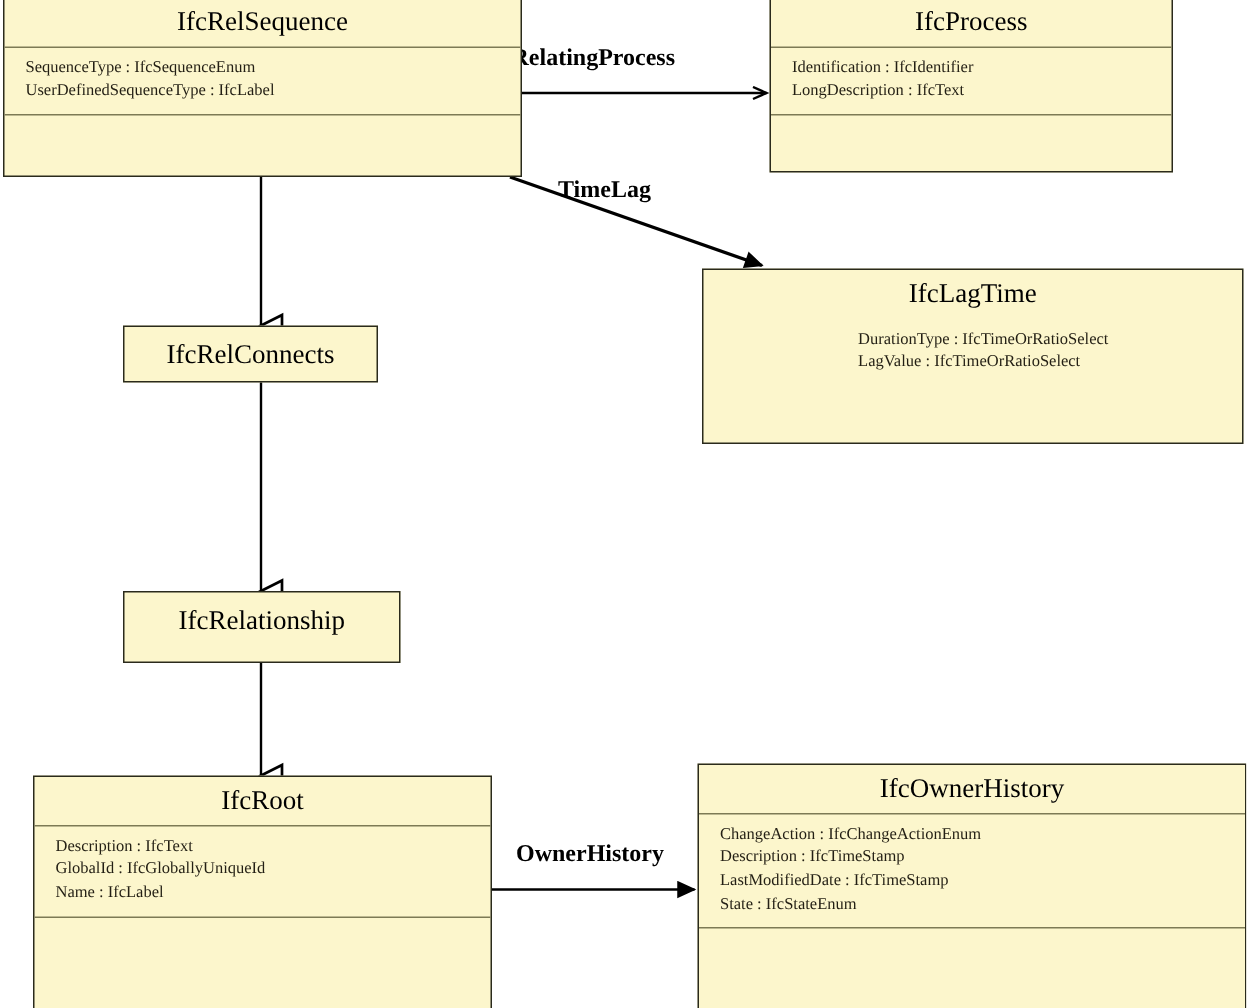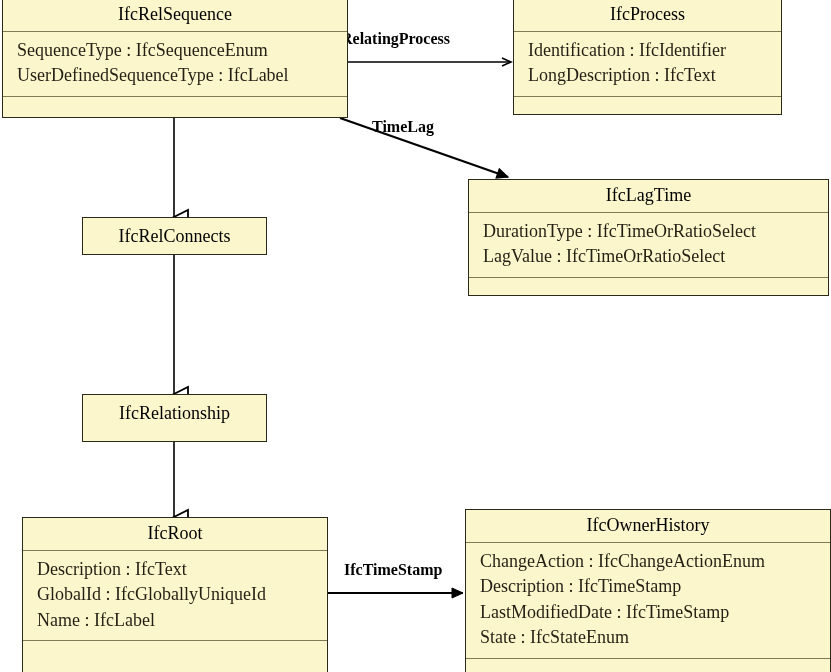--- a/index.html
+++ b/index.html
@@ -34,21 +34,21 @@
     line-height: 1.15;
     white-space: nowrap;
   }
   .uml-sep {
     height: 0;
     border-top: 1.5px solid #7d7a55;
     margin: 0;
   }
   .uml-attrs {
     padding: 6px 0 7px 14px;
-    font-size: 18px;
+    font-size: 11px;
     color: #231f14;
     line-height: 1.42;
   }
   .uml-attr {
     white-space: nowrap;
   }
   .uml-ops {
     flex: 1 1 auto;
     min-height: 18px;
   }
@@ -115,21 +115,21 @@
 
     <g>
       <line x1="328" y1="593" x2="463" y2="593" stroke="#000000" stroke-width="1.8" marker-end="url(#filled-arrow)"></line>
     </g>
   </svg>
 
   <div class="edge-label" style="left:341px; top:30px;">RelatingProcess</div>
 
   <div class="edge-label" style="left:372px; top:118px;">TimeLag</div>
 
-  <div class="edge-label" style="left:344px; top:561px;">IfcTimeStamp</div>
+  <div class="edge-label" style="left:344px; top:561px;">OwnerHistory</div>
 
   <div class="uml-class" style="left:2px; top:-2px; width:346px; height:120px;">
     <div class="uml-name">IfcRelSequence</div>
     <div class="uml-sep"></div>
     <div class="uml-attrs">
       <div class="uml-attr">SequenceType : IfcSequenceEnum</div>
       <div class="uml-attr">UserDefinedSequenceType : IfcLabel</div>
     </div>
     <div class="uml-sep"></div>
     <div class="uml-ops"></div>
@@ -139,32 +139,32 @@
     <div class="uml-name">IfcProcess</div>
     <div class="uml-sep"></div>
     <div class="uml-attrs">
       <div class="uml-attr">Identification : IfcIdentifier</div>
       <div class="uml-attr">LongDescription : IfcText</div>
     </div>
     <div class="uml-sep"></div>
     <div class="uml-ops"></div>
   </div>
 
-  <div class="uml-class" style="left:468px; top:179px; width:361px; height:117px;">
+  <div class="uml-class" style="left:468px; top:179px; width:361px; height:117px;align-items:center;">
     <div class="uml-name">IfcLagTime</div>
     <div class="uml-sep"></div>
     <div class="uml-attrs">
       <div class="uml-attr">DurationType : IfcTimeOrRatioSelect</div>
       <div class="uml-attr">LagValue : IfcTimeOrRatioSelect</div>
     </div>
     <div class="uml-sep"></div>
     <div class="uml-ops"></div>
   </div>
 
-  <div class="uml-class name-only" style="left:82px; top:217px; width:185px; height:38px;">
+  <div class="uml-class name-only" style="left:82px; top:217px; width:170px; height:38px;">
     <div class="uml-name">IfcRelConnects</div>
   </div>
 
   <div class="uml-class name-only" style="left:82px; top:394px; width:185px; height:48px;">
     <div class="uml-name">IfcRelationship</div>
   </div>
 
   <div class="uml-class" style="left:22px; top:517px; width:306px; height:160px;">
     <div class="uml-name">IfcRoot</div>
     <div class="uml-sep"></div>

